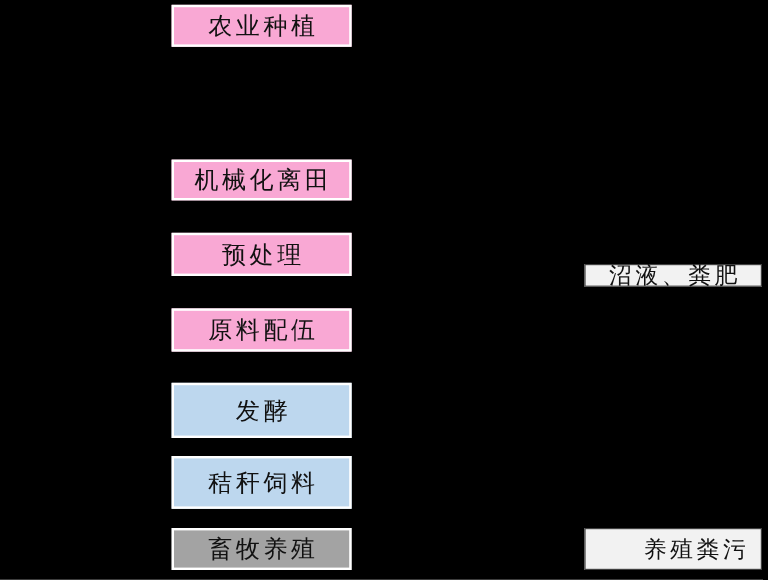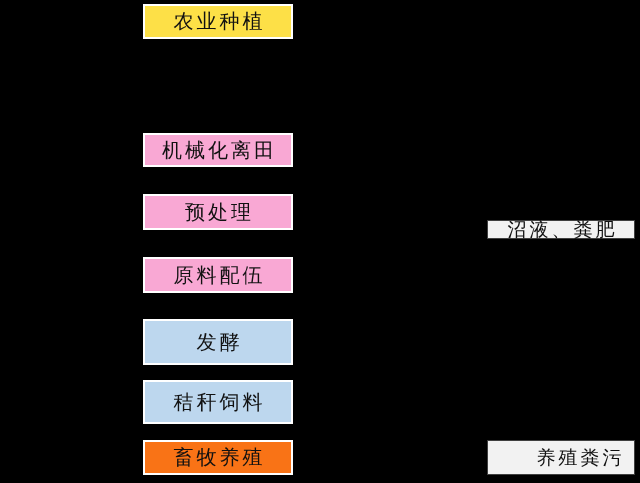--- a/index.html
+++ b/index.html
@@ -18,24 +18,24 @@
     align-items: center;
     justify-content: center;
     color: #111111;
     font-size: 20px;
     letter-spacing: 3px;
     text-indent: 3px;
     white-space: nowrap;
   }
   
   .main { left: 143px; width: 150px; border: 2px solid #ffffff; }
-  .gray   { background: #fde047; text-align: right; }
+  .gray   { background: #f9a8d4; text-align: right; }
   .green  { background: #f9a8d4; }
   .blue   { background: #bdd7ee; }
-  .yellow { background: #f97316; }
+  .yellow { background: #a3a3a3; }
   .n0 { top: 4px;   height: 35px; }
   .n1 { top: 69px;  height: 35px; }
   .n2 { top: 133px; height: 34px; }
   .n3 { top: 194px; height: 36px; }
   .n4 { top: 257px; height: 36px; }
   .n5 { top: 319px; height: 46px; }
   .n6 { top: 380px; height: 44px; }
   .n7 { top: 440px; height: 35px; }
   
   .side { left: 487px; width: 148px; background: #f2f2f2; border: 1px solid #404040; font-size: 19px; }

